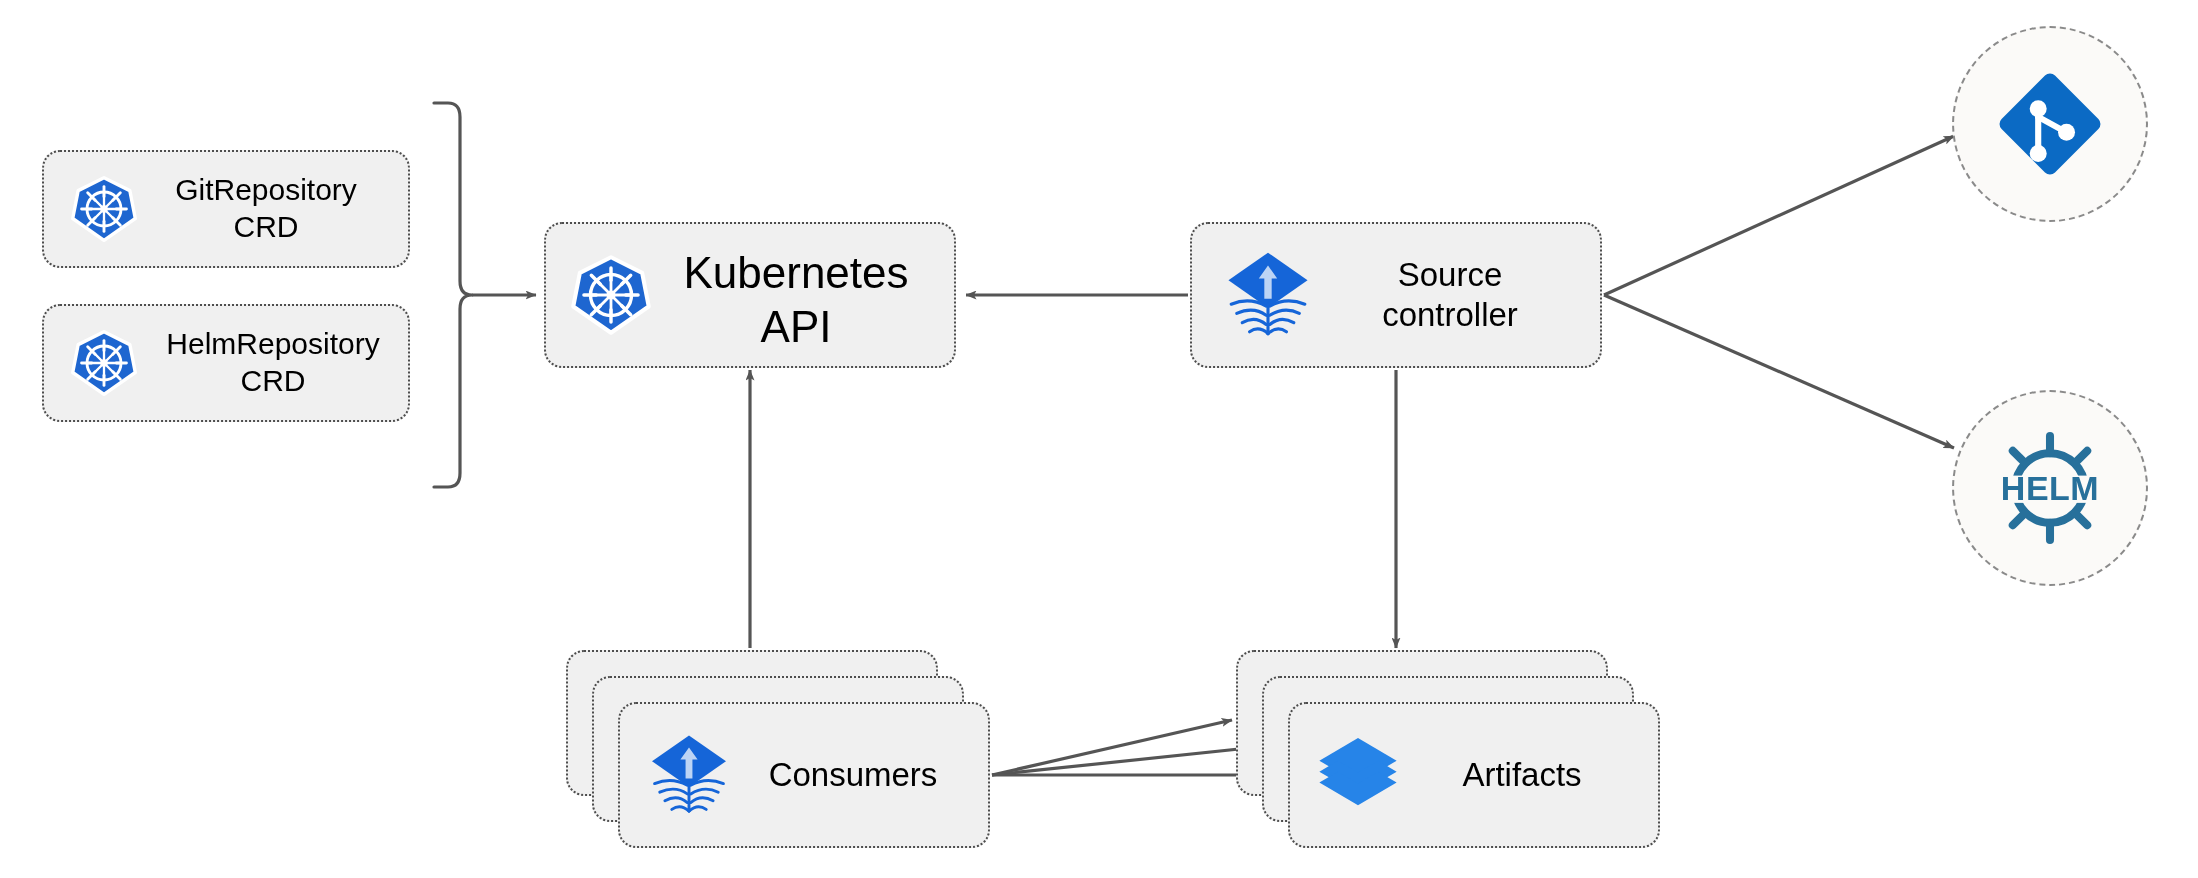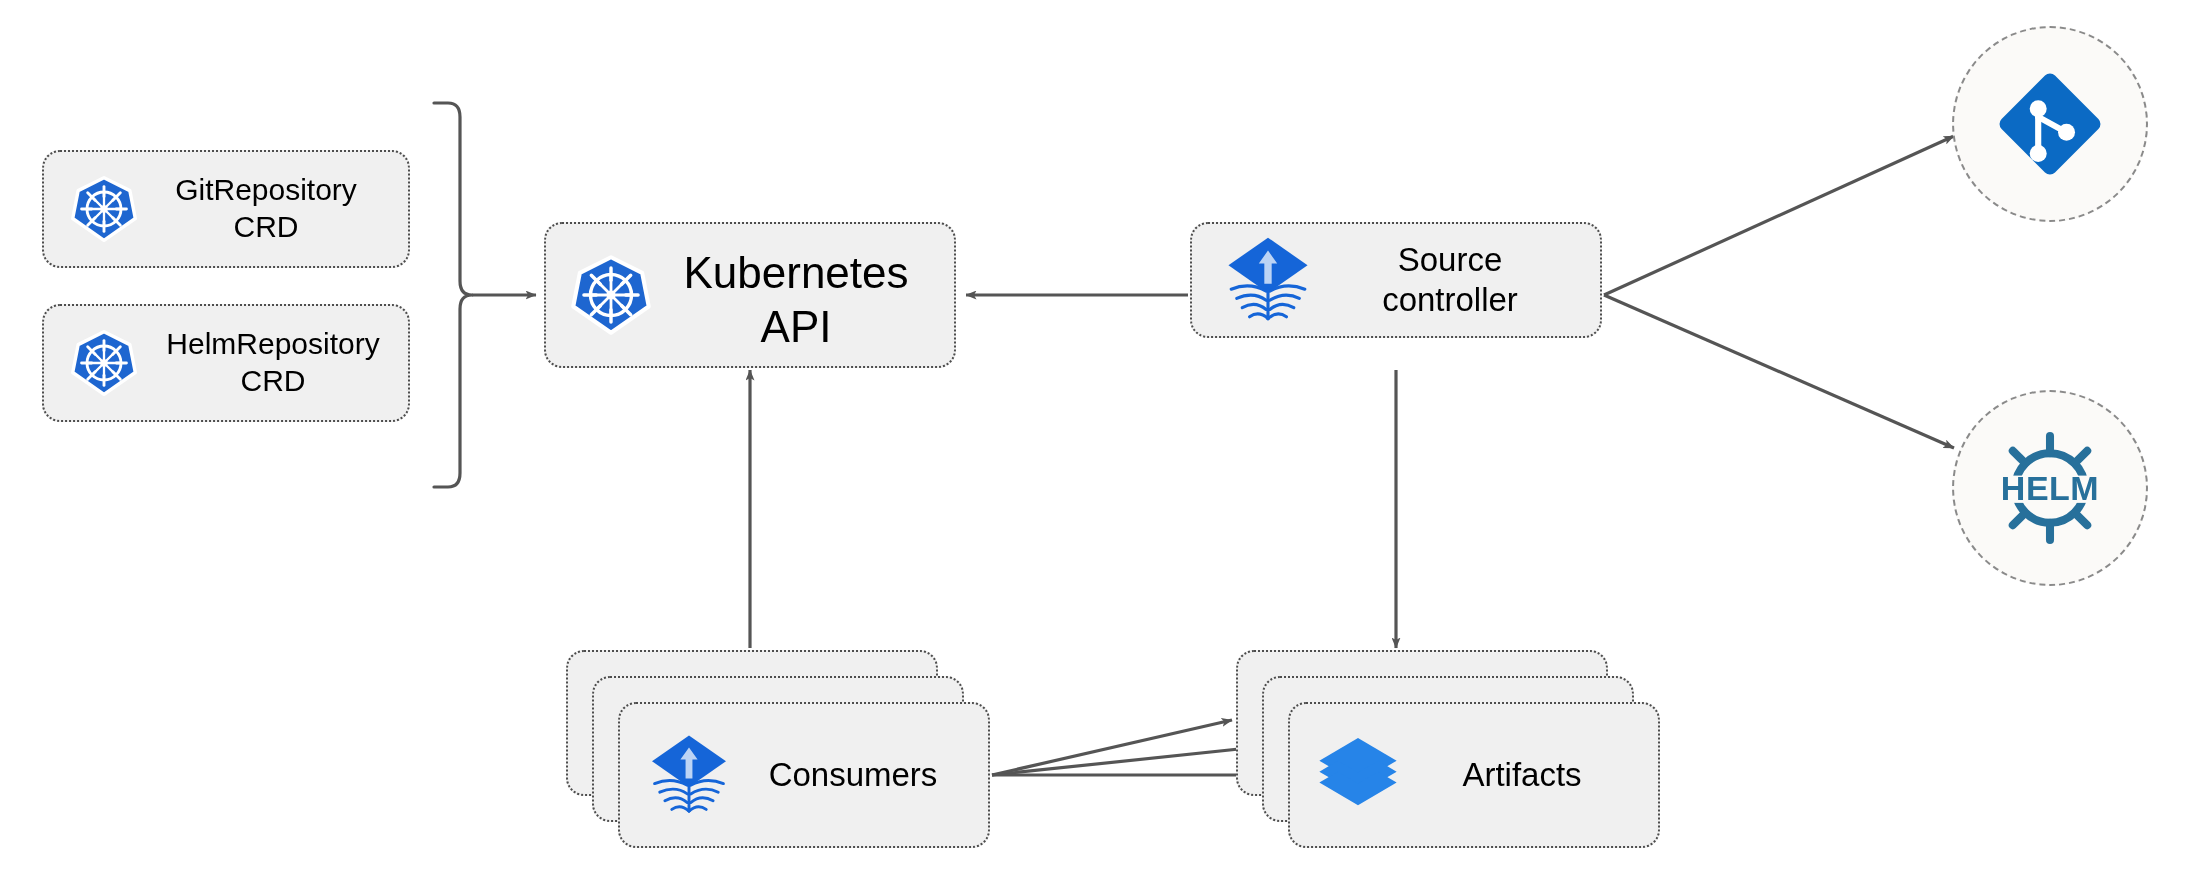--- a/index.html
+++ b/index.html
@@ -73,21 +73,21 @@
     width: 412px;
     height: 146px;
     padding-left: 24px;
   }
   #k8s-api .node-label { font-size: 44px; margin-top: 9px; }
   
   #source-controller {
     left: 1190px;
     top: 222px;
     width: 412px;
-    height: 116px;
+    height: 146px;
     padding-left: 30px;
   }
   #source-controller .node-label { font-size: 33px; }
   
   .stack {
     position: absolute;
   }
   .stack .node {
     width: 372px;
     height: 146px;

